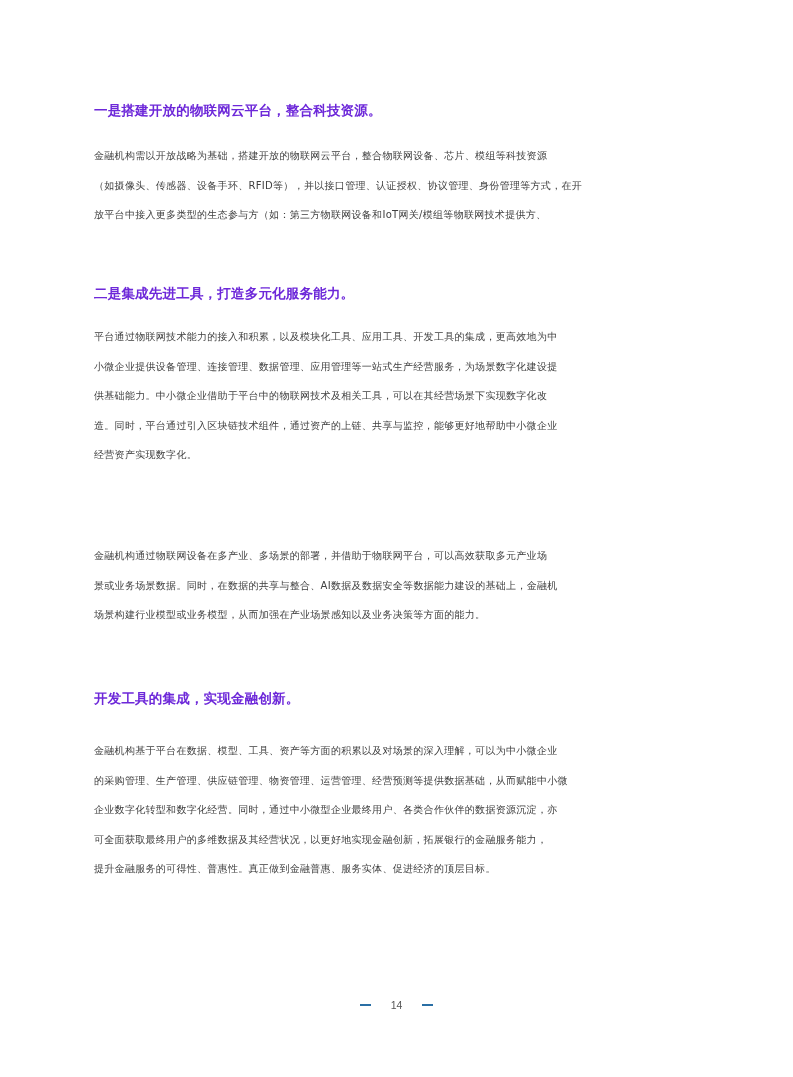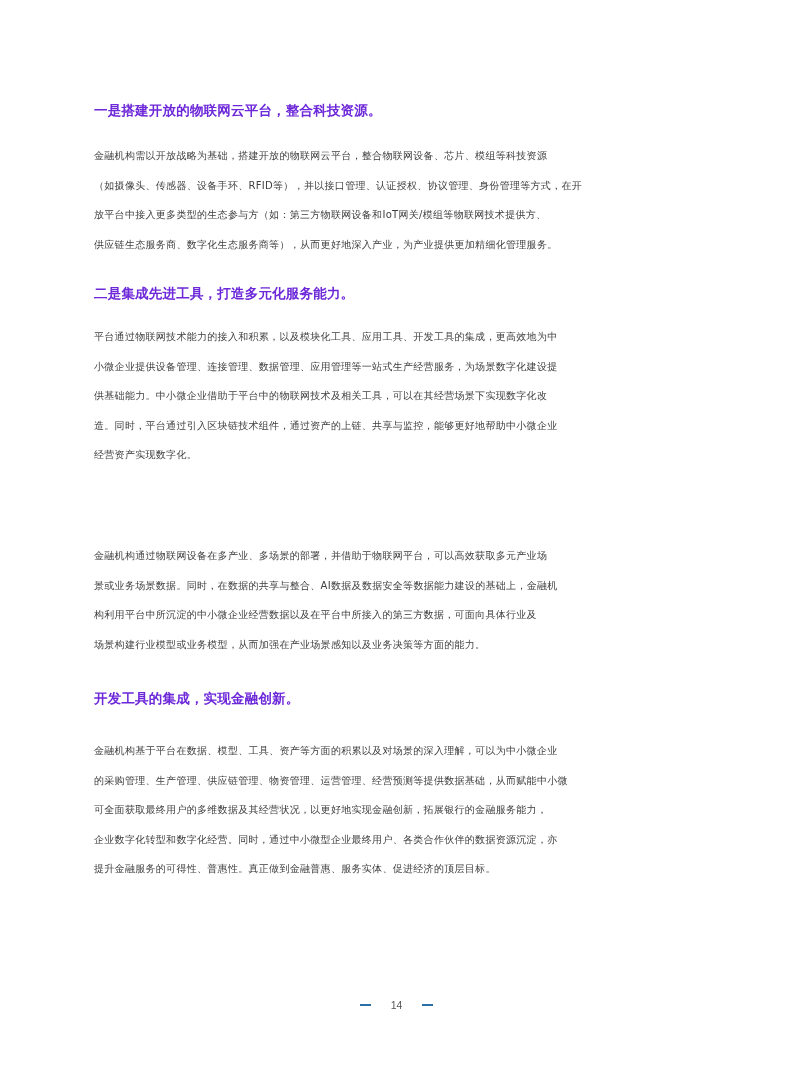--- a/index.html
+++ b/index.html
@@ -66,55 +66,53 @@
 <div class="page">
 
   <div class="section" style="top:101px;">
     <h2 class="heading">一是搭建开放的物联网云平台，整合科技资源。</h2>
   </div>
   <div class="section" style="top:141px;">
     <p class="para">
       <span class="line">金融机构需以开放战略为基础，搭建开放的物联网云平台，整合物联网设备、芯片、模组等科技资源</span>
       <span class="line">（如摄像头、传感器、设备手环、RFID等），并以接口管理、认证授权、协议管理、身份管理等方式，在开</span>
       <span class="line">放平台中接入更多类型的生态参与方（如：第三方物联网设备和IoT网关/模组等物联网技术提供方、</span>
-      <span class="line">供应链生态服务商、数字化生态服务商等），从而更好地深入产业，为产业提供更加精细化管理服务。</span>
     </p>
   </div>
 
   <div class="section" style="top:284px;">
     <h2 class="heading">二是集成先进工具，打造多元化服务能力。</h2>
   </div>
   <div class="section" style="top:322px;">
     <p class="para">
       <span class="line">平台通过物联网技术能力的接入和积累，以及模块化工具、应用工具、开发工具的集成，更高效地为中</span>
       <span class="line">小微企业提供设备管理、连接管理、数据管理、应用管理等一站式生产经营服务，为场景数字化建设提</span>
       <span class="line">供基础能力。中小微企业借助于平台中的物联网技术及相关工具，可以在其经营场景下实现数字化改</span>
       <span class="line">造。同时，平台通过引入区块链技术组件，通过资产的上链、共享与监控，能够更好地帮助中小微企业</span>
       <span class="line">经营资产实现数字化。</span>
     </p>
   </div>
 
   <div class="section" style="top:541px;">
     <p class="para">
       <span class="line">金融机构通过物联网设备在多产业、多场景的部署，并借助于物联网平台，可以高效获取多元产业场</span>
       <span class="line">景或业务场景数据。同时，在数据的共享与整合、AI数据及数据安全等数据能力建设的基础上，金融机</span>
-      <span class="line">构利用平台中所沉淀的中小微企业经营数据以及在平台中所接入的第三方数据，可面向具体行业及</span>
       <span class="line">场景构建行业模型或业务模型，从而加强在产业场景感知以及业务决策等方面的能力。</span>
     </p>
   </div>
 
   <div class="section" style="top:689px;">
     <h2 class="heading">开发工具的集成，实现金融创新。</h2>
   </div>
   <div class="section" style="top:736px;">
     <p class="para">
       <span class="line">金融机构基于平台在数据、模型、工具、资产等方面的积累以及对场景的深入理解，可以为中小微企业</span>
       <span class="line">的采购管理、生产管理、供应链管理、物资管理、运营管理、经营预测等提供数据基础，从而赋能中小微</span>
+      <span class="line">企业数字化转型和数字化经营。同时，通过中小微型企业最终用户、各类合作伙伴的数据资源沉淀，亦</span>
       <span class="line">可全面获取最终用户的多维数据及其经营状况，以更好地实现金融创新，拓展银行的金融服务能力，</span>
-      <span class="line">企业数字化转型和数字化经营。同时，通过中小微型企业最终用户、各类合作伙伴的数据资源沉淀，亦</span>
       <span class="line">提升金融服务的可得性、普惠性。真正做到金融普惠、服务实体、促进经济的顶层目标。</span>
     </p>
   </div>
 
   <div class="footer">
     <span class="dash"></span>
     <span class="num">14</span>
     <span class="dash"></span>
   </div>
 

